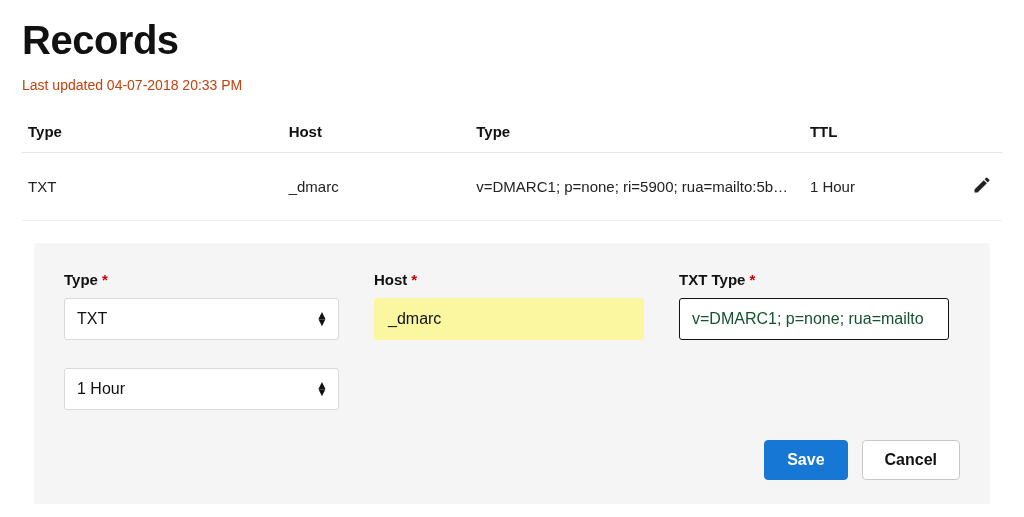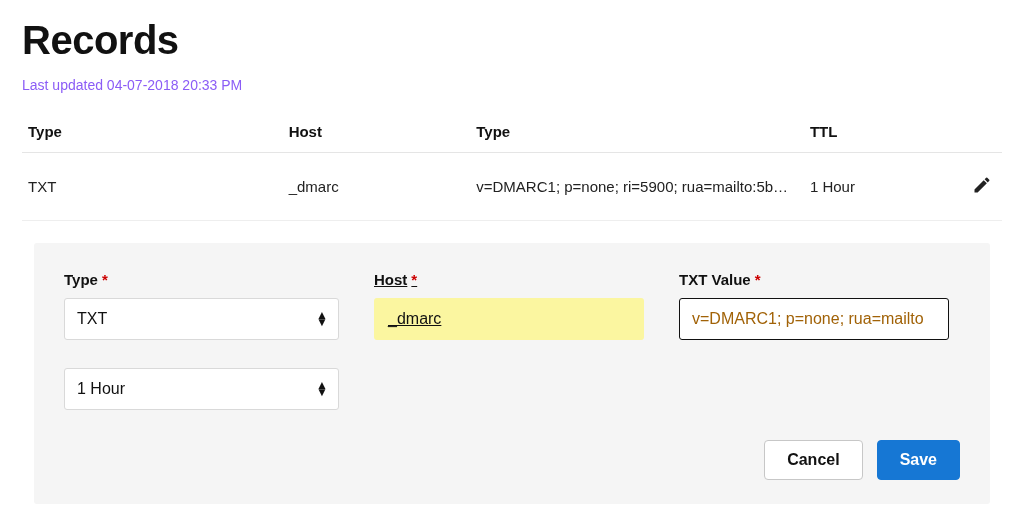--- a/index.html
+++ b/index.html
@@ -11,21 +11,21 @@
     width: 1024px;
   }
   h1.page-title {
     font-size: 40px;
     font-weight: 600;
     letter-spacing: -0.5px;
     margin-bottom: 14px;
   }
   .last-updated {
     font-size: 14px;
-    color: #8b5cf6;
+    color: #c2410c;
     margin-bottom: 18px;
   }
   
   table.records {
     width: 100%;
     border-collapse: collapse;
     table-layout: fixed;
   }
   table.records th {
     text-align: left;
@@ -69,21 +69,21 @@
     border-radius: 3px;
     padding: 28px 30px 24px 30px;
   }
   .form-row {
     display: flex;
     gap: 35px;
     margin-bottom: 28px;
   }
   .form-group { display: flex; flex-direction: column; }
   .form-group.w-select { width: 275px; }
-  .form-group.w-host   { width: 270px; text-decoration: underline; }
+  .form-group.w-host   { width: 270px; }
   .form-group.w-txt    { width: 270px; }
   label.field-label {
     font-size: 15px;
     font-weight: 700;
     color: #111;
     margin-bottom: 10px;
   }
   label.field-label .req { color: #c00; margin-left: 4px; font-weight: 700; }
   .select-wrap {
     position: relative;
@@ -118,21 +118,21 @@
     font-size: 16px;
     color: #111;
   }
   .txt-input {
     background: #fff;
     border: 1.5px solid #111;
     border-radius: 3px;
     height: 42px;
     padding: 0 12px;
     font-size: 16px;
-    color: #a16207;
+    color: #14532d;
     outline: none;
     width: 100%;
     white-space: nowrap;
     overflow: hidden;
   }
   .button-row {
     display: flex;
     justify-content: flex-end;
     gap: 14px;
     margin-top: 30px;
@@ -217,35 +217,35 @@
       <label class="field-label">
         <span>Host</span><span class="req">*</span>
       </label>
       <div class="host-box">
         <span>_dmarc</span>
       </div>
     </div>
 
     <div class="form-group w-txt">
       <label class="field-label">
-        <span>TXT Value</span><span class="req">*</span>
+        <span>TXT Type</span><span class="req">*</span>
       </label>
       <input type="text" class="txt-input" value="v=DMARC1; p=none; rua=mailto" style="">
     </div>
   </div>
 
   <div class="form-row" style="margin-bottom:0;">
     <div class="form-group w-select">
       <div class="select-wrap">
         <span>1 Hour</span>
         <span class="arrows">
           <span>▲</span>
             <span>▼</span>
         </span>
       </div>
     </div>
   </div>
 
   <div class="button-row">
+    <button class="btn btn-primary">Save</button>
     <button class="btn btn-secondary">Cancel</button>
-    <button class="btn btn-primary">Save</button>
   </div>
 </div>
 
 </body></html>

